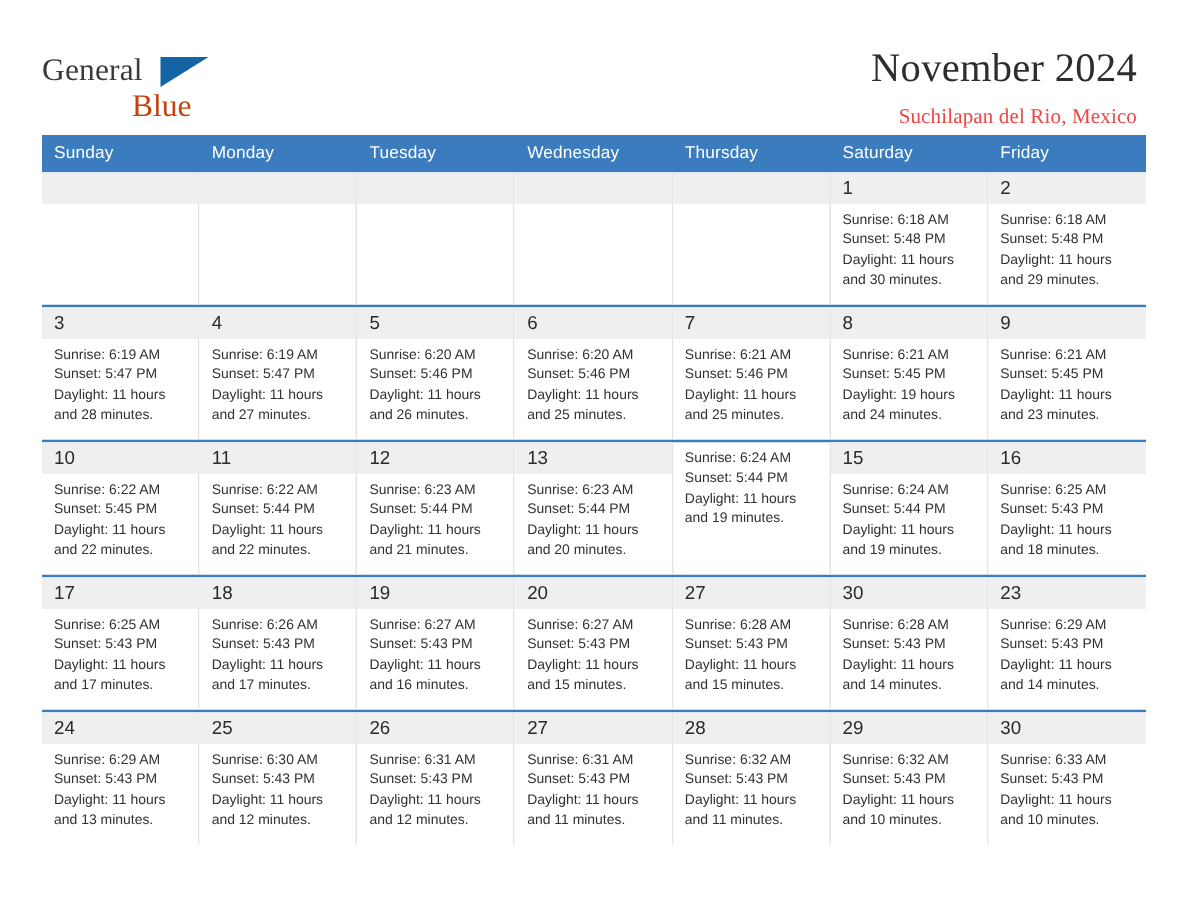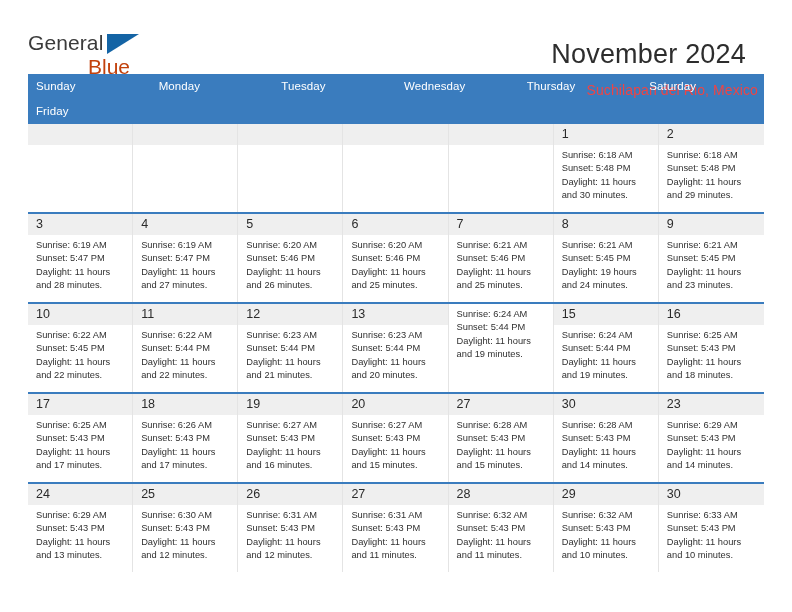--- a/index.html
+++ b/index.html
@@ -20,24 +20,25 @@
   .page {
     position: relative;
     width: 792px;
     height: 612px;
     padding: 0;
   }
 
   
   .header {
     display: flex;
-    align-items: flex-start;
+    align-items: center;
     justify-content: space-between;
     padding: 26px 34px 0 28px;
-    height: 74px;
+    height: 90px;
+    font-family: Liberation Serif, serif;
   }
 
   .brand {
     position: relative;
     width: 150px;
     height: 56px;
     padding-top: 6px;
   }
   .brand-row1 {
     font-size: 21px;
@@ -67,39 +68,39 @@
 
   .titles {
     text-align: right;
     padding-top: 2px;
   }
   .cal-title {
     font-size: 27px;
     color: #2d2d2d;
     font-weight: normal;
     line-height: 1.1;
-    margin: 12px;
+    margin: 0;
     letter-spacing: 0.2px;
   }
   .cal-subtitle {
     font-size: 14px;
     color: #ef4444;
     margin-top: 10px;
     letter-spacing: 0.1px;
   }
 
   
   .calendar {
     margin: 0 28px;
     width: 736px;
   }
 
   .weekdays {
     display: grid;
-    grid-template-columns: repeat(6, 1fr);
+    grid-template-columns: repeat(7, 1fr);
     background: #3a7cbe;
   }
   .weekday {
     color: #ffffff;
     font-size: 11.5px;
     padding: 6px 0 7px 8px;
     letter-spacing: 0.1px;
   }
 
   .week {

